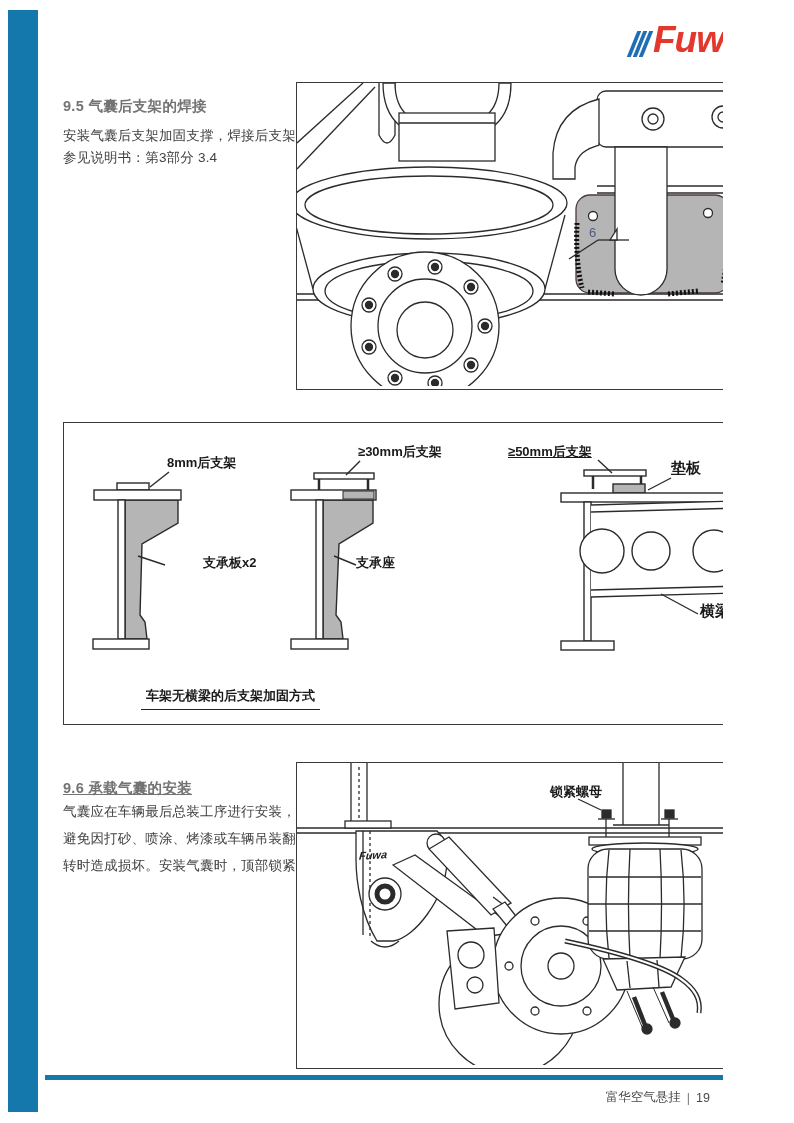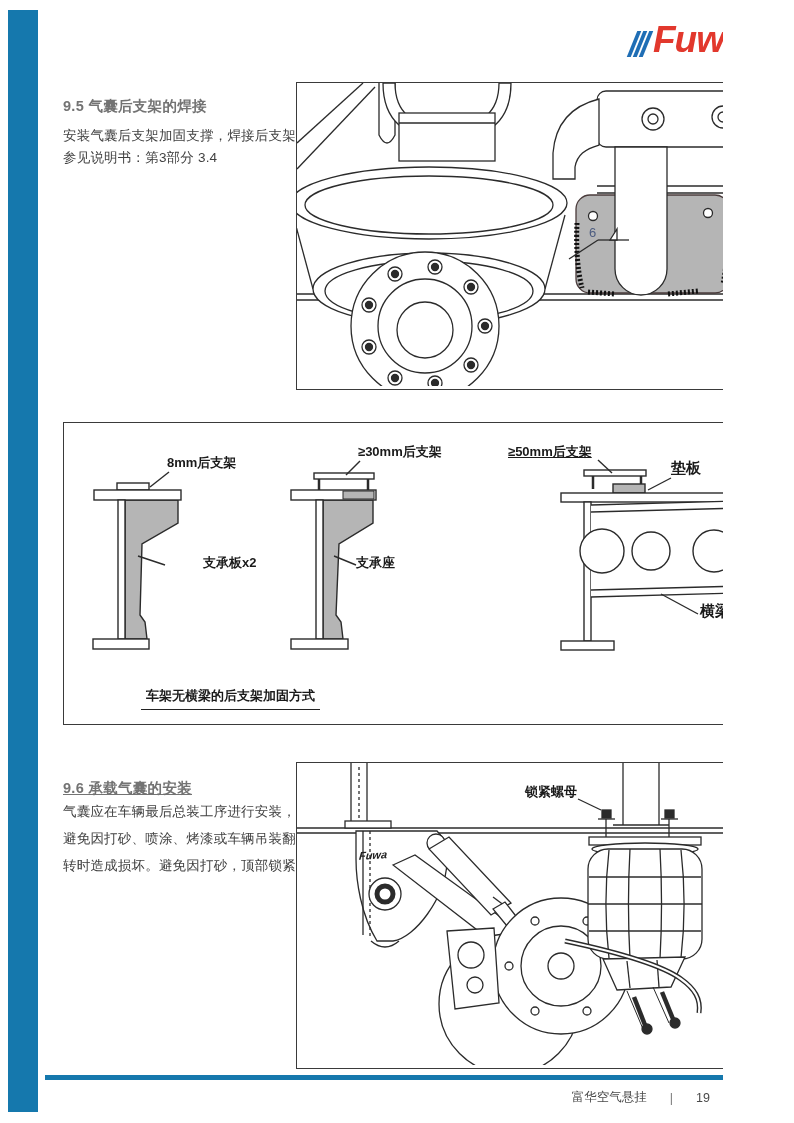--- a/index.html
+++ b/index.html
@@ -23,21 +23,21 @@
   .figbox svg{position:absolute;left:0;top:0;}
   .fig-label{position:absolute;font-size:13px;font-weight:bold;color:#1a1a1a;white-space:nowrap;}
   .fig-label.big{font-size:15px;}
   .fig-caption{position:absolute;font-size:13px;font-weight:bold;color:#1a1a1a;white-space:nowrap;
                border-bottom:1.6px solid #222;padding:0 5px 4px 5px;}
   .callout-6{position:absolute;font-size:13px;color:#4c5c80;font-weight:normal;}
   .fuwa-mark{position:absolute;font-size:11px;font-weight:bold;font-style:italic;color:#222;transform:rotate(-3deg) skewX(-8deg);}
 
   
   .footer-line{position:absolute;left:45px;top:1075px;width:736px;height:5px;background:#1578ad;}
-  .footer-text{position:absolute;top:1089px;right:13px;font-size:12.5px;color:#4a4a4a;display:flex;gap:23px;align-items:center;}
+  .footer-text{position:absolute;top:1089px;right:13px;font-size:12.5px;color:#4a4a4a;display:flex;gap:6px;align-items:center;}
   .footer-text .sep{color:#7a7a7a;}
 </style>
 </head>
 <body>
 
 <div class="page">
 
   <div class="accent-bar"></div>
 
   <div class="logo">
@@ -190,21 +190,21 @@
     <div class="fig-label big" style="left:607px;top:36px;">垫板</div>
     <div class="fig-label" style="left:98px;top:131px;margin-left:41px;">支承板x2</div>
     <div class="fig-label" style="left:292px;top:131px;">支承座</div>
     <div class="fig-label big" style="left:636px;top:179px;text-align:right;">横梁</div>
     <div class="fig-caption" style="left:77px;top:264px;">车架无横梁的后支架加固方式</div>
   </div>
 
   <div class="h-sec" style="top:779px;text-decoration:underline;">9.6 承载气囊的安装</div>
   <div class="body-line" style="top:803px;">气囊应在车辆最后总装工序进行安装，</div>
   <div class="body-line" style="top:830px;">避免因打砂、喷涂、烤漆或车辆吊装翻</div>
-  <div class="body-line" style="top:857px;">转时造成损坏。避免因打砂，顶部锁紧</div>
+  <div class="body-line" style="top:857px;">转时造成损坏。安装气囊时，顶部锁紧</div>
 
   <div class="figbox" style="left:296px;top:762px;width:492px;height:305px;">
     <svg width="489" height="302" viewBox="0 0 489 302">
       <g stroke="#2b2b2b" stroke-width="1.3" fill="none">
 
         <line x1="0" y1="65" x2="489" y2="65"></line>
           <line x1="0" y1="70" x2="489" y2="70"></line>
         <line x1="54" y1="0" x2="54" y2="65"></line>
           <line x1="70" y1="0" x2="70" y2="65"></line>
         <line x1="62" y1="4" x2="62" y2="60" stroke-dasharray="3,3"></line>
@@ -282,21 +282,21 @@
         <path d="M268,178 C315,188 362,200 384,216 C398,226 404,236 402,250" stroke="#fff" stroke-width="2.2"></path>
 
         <line x1="330" y1="228" x2="346" y2="266" stroke-width="1"></line>
         <line x1="356" y1="224" x2="372" y2="260" stroke-width="1"></line>
         <line x1="337" y1="234" x2="348" y2="262" stroke-width="4.5"></line>
         <line x1="365" y1="229" x2="376" y2="256" stroke-width="4.5"></line>
         <circle cx="350" cy="266" r="5" fill="#2b2b2b"></circle>
           <circle cx="378" cy="260" r="5" fill="#2b2b2b"></circle>
       </g>
     </svg>
-    <div class="fig-label" style="left:228px;top:20px;">锁紧螺母</div>
+    <div class="fig-label" style="left:253px;top:20px;">锁紧螺母</div>
     <div class="fuwa-mark" style="left:62px;top:86px;">Fuwa</div>
   </div>
 
   <div class="footer-line"></div>
   <div class="footer-text">
     <span>富华空气悬挂</span>
     <span class="sep">|</span>
     <span>19</span>
   </div>
 

